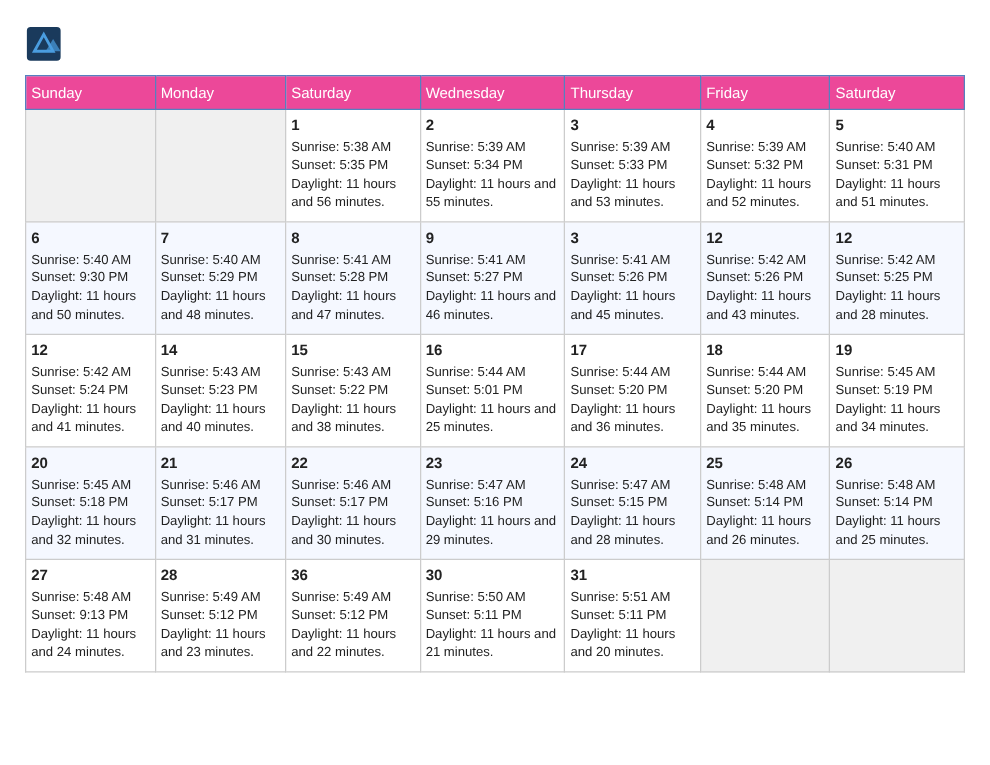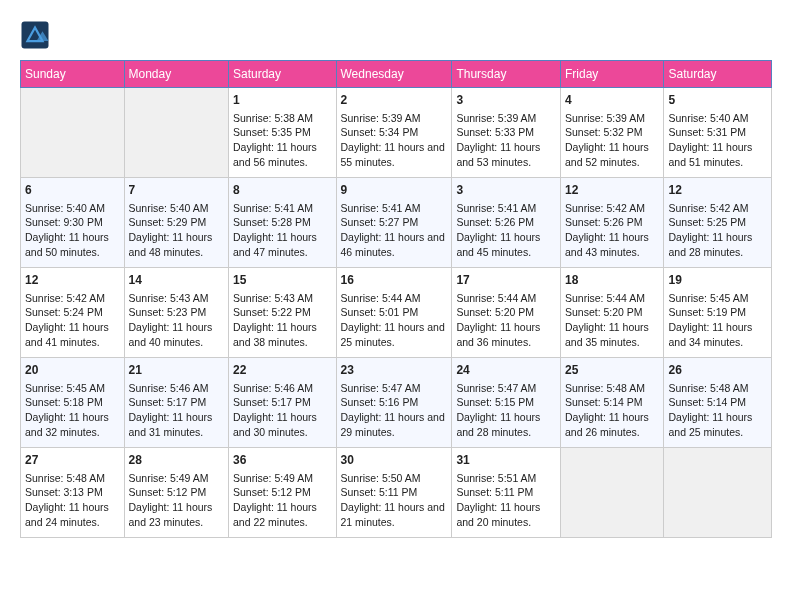--- a/index.html
+++ b/index.html
@@ -285,21 +285,21 @@
           <span class="day-num">26</span>
           <div>Sunrise: 5:48 AM</div>
           <div>Sunset: 5:14 PM</div>
           <div>Daylight: 11 hours and 25 minutes.</div>
         </td>
       </tr>
       <tr>
         <td>
           <span class="day-num">27</span>
           <div>Sunrise: 5:48 AM</div>
-          <div>Sunset: 3:13 PM</div>
+          <div>Sunset: 9:13 PM</div>
           <div>Daylight: 11 hours and 24 minutes.</div>
         </td>
         <td>
           <span class="day-num">28</span>
           <div>Sunrise: 5:49 AM</div>
           <div>Sunset: 5:12 PM</div>
           <div>Daylight: 11 hours and 23 minutes.</div>
         </td>
         <td>
           <span class="day-num">36</span>

